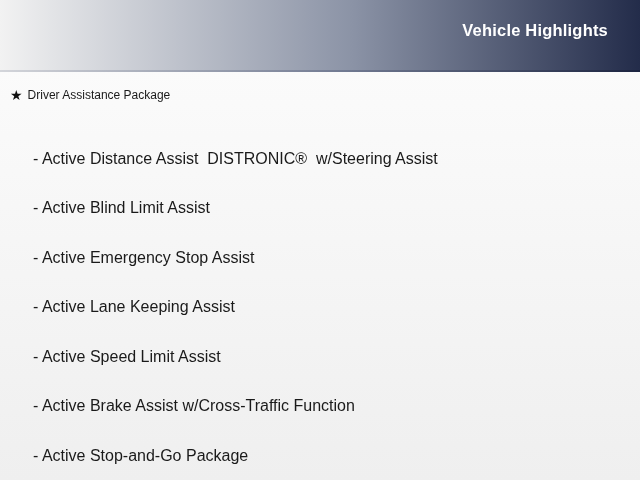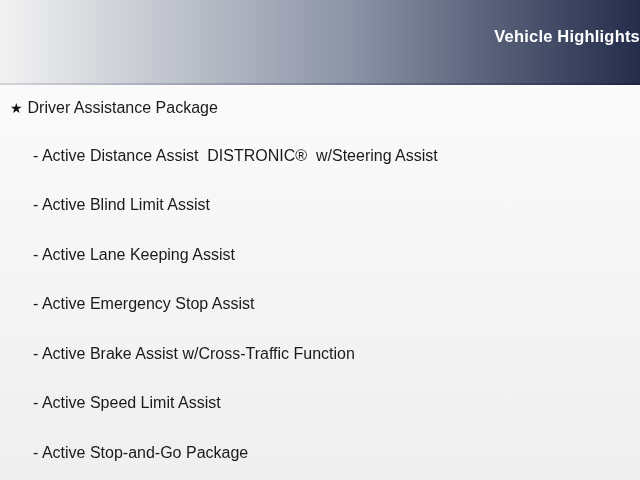--- a/index.html
+++ b/index.html
@@ -11,26 +11,27 @@
   .page {
     position: relative;
     width: 640px;
     height: 480px;
     overflow: hidden;
     background: linear-gradient(180deg, #fdfdfd 0%, #efefef 100%);
   }
   .header {
     position: relative;
     width: 100%;
-    height: 85px;
+    height: 72px;
     background: linear-gradient(90deg, #f2f2f2 0%, #8b93a6 55%, #232c4a 100%);
     display: flex;
     align-items: center;
     justify-content: flex-end;
     box-sizing: border-box;
+    padding-right: 32px;
   }
   .header::after {
     content: "";
     position: absolute;
     left: 0;
     bottom: 0;
     width: 100%;
     height: 2px;
     background: linear-gradient(90deg, #d3d5da 0%, #6f7890 55%, #1c2440 100%);
   }
@@ -58,25 +59,26 @@
     height: 46px;
     padding-left: 10px;
   }
   .star {
     font-size: 14px;
     line-height: 1;
     margin-right: 5px;
     color: #111111;
   }
   .pkg-label {
-    font-size: 16px;
+    font-size: 12px;
   }
   .line.feature {
     height: 49.5px;
     padding-left: 33px;
+    align-items: flex-end;
   }
 </style>
 </head>
 <body>
 
 <div class="page">
 
   <header class="header">
     <h1 class="title">Vehicle Highlights</h1>
   </header>
@@ -90,33 +92,33 @@
 
     <div class="line feature">
       <span>- Active Distance Assist  DISTRONIC®  w/Steering Assist</span>
     </div>
 
     <div class="line feature">
       <span>- Active Blind Limit Assist</span>
     </div>
 
     <div class="line feature">
+      <span>- Active Emergency Stop Assist</span>
+    </div>
+
+    <div class="line feature">
       <span>- Active Lane Keeping Assist</span>
     </div>
 
     <div class="line feature">
-      <span>- Active Emergency Stop Assist</span>
+      <span>- Active Speed Limit Assist</span>
     </div>
 
     <div class="line feature">
       <span>- Active Brake Assist w/Cross-Traffic Function</span>
-    </div>
-
-    <div class="line feature">
-      <span>- Active Speed Limit Assist</span>
     </div>
 
     <div class="line feature">
       <span>- Active Stop-and-Go Package</span>
     </div>
 
   </main>
 </div>
 
 </body></html>

